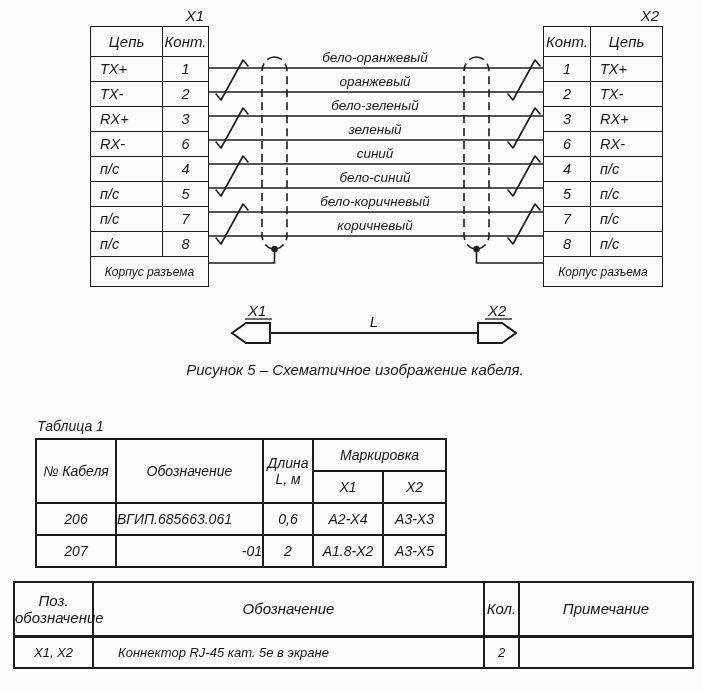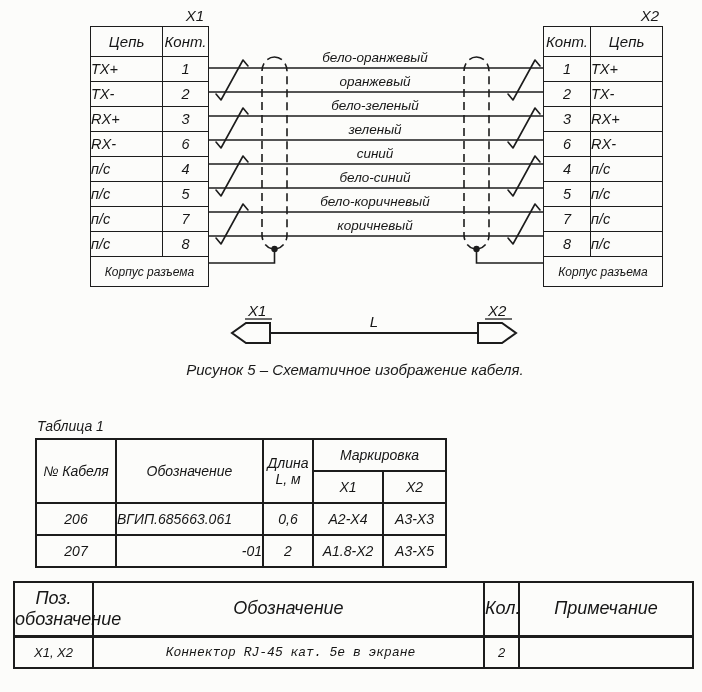--- a/index.html
+++ b/index.html
@@ -10,43 +10,43 @@
   }
   .it{font-style:italic;}
   
   .conn{position:absolute;border-collapse:collapse;table-layout:fixed;background:#fcfcfa;}
   .conn td{
     border:1.7px solid #1c1c1c;padding:0;height:24px;
     font:italic 14.5px/1 "Liberation Sans",sans-serif;color:#161616;text-align:center;
   }
   .conn tr.hdr td{height:29px;font-size:15px;}
   .conn tr.ftr td{height:29px;font-size:12px;}
-  .conn td.l{text-align:left;padding-left:0;}
+  .conn td.l{text-align:left;padding-left:9px;}
   
   .xlabel{position:absolute;font:italic 15px/1 "Liberation Sans",sans-serif;text-align:center;width:50px;}
   
   .wiresvg{position:absolute;left:0;top:0;}
   .wiresvg text{font:italic 13.5px "Liberation Sans",sans-serif;fill:#161616;}
   .wiresvg text.big{font-size:15px;}
   
   .caption{position:absolute;left:100px;top:361px;width:510px;text-align:center;
     font:italic 15px/1.2 "Liberation Sans",sans-serif;}
   
   .t1label{position:absolute;left:37px;top:418px;font:italic 14px/1.2 "Liberation Sans",sans-serif;}
   .t1{position:absolute;left:35px;top:438px;border-collapse:collapse;table-layout:fixed;background:#fcfcfa;}
   .t1 td{border:2px solid #1c1c1c;padding:0;height:30px;
     font:italic 14px/1.15 "Liberation Sans",sans-serif;color:#161616;text-align:center;}
   .t1 td.dl{text-align:left;}
   .t1 td.dr{padding-right:0;text-align:right;}
   
   .pt{position:absolute;left:13px;top:581px;border-collapse:collapse;table-layout:fixed;background:#fcfcfa;}
   .pt td{border:2px solid #1c1c1c;padding:0;height:29px;
     font:italic 13px/1.2 "Liberation Sans",sans-serif;color:#161616;text-align:center;}
-  .pt tr.hdr td{height:52px;font-size:18px;border-bottom:3px solid #1c1c1c;font-style:italic;}
-  .pt td.nm{text-align:center;padding-left:4px;font-family:Liberation Mono, monospace;}
+  .pt tr.hdr td{height:52px;font-size:15px;border-bottom:3px solid #1c1c1c;font-style:italic;}
+  .pt td.nm{text-align:left;padding-left:24px;}
   .two{line-height:1.15;}
 </style>
 </head>
 <body>
 
 <div class="sheet">
 
   <div class="xlabel it" style="left:170px;top:8px;">X1</div>
   <div class="xlabel it" style="left:625px;top:8px;">X2</div>
 

